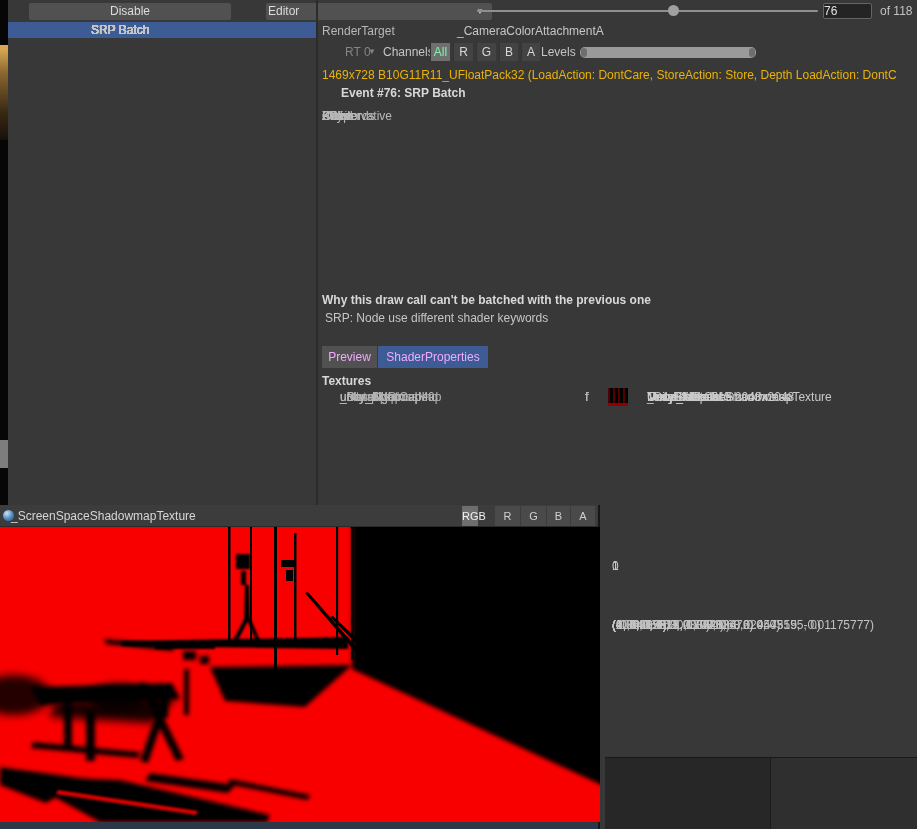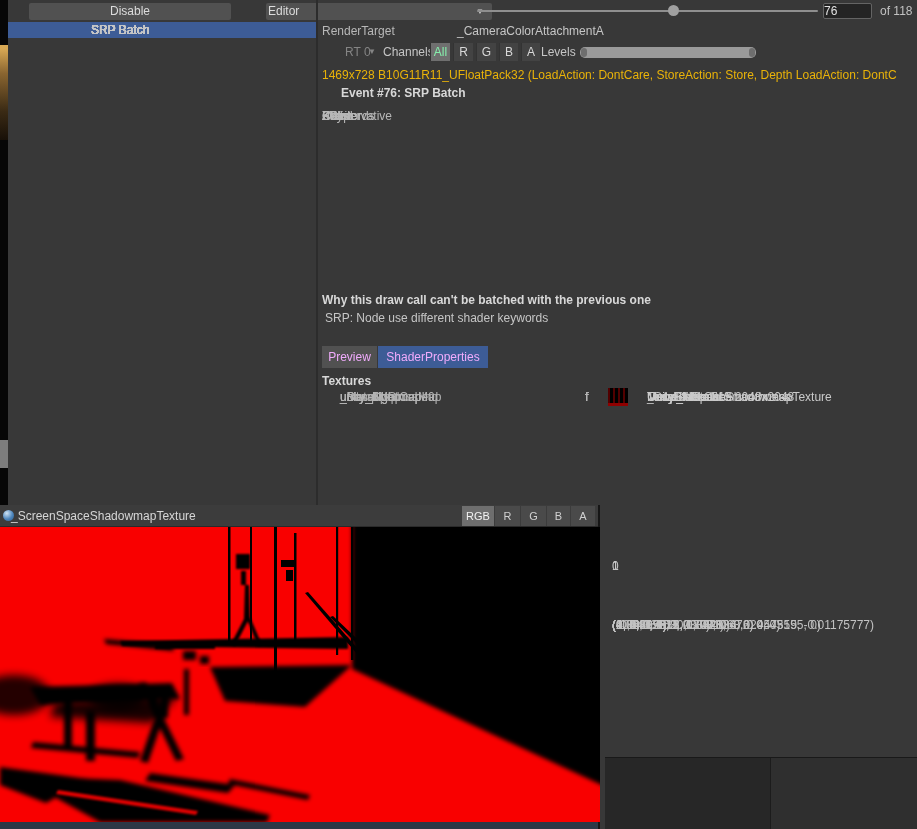--- a/index.html
+++ b/index.html
@@ -371,21 +371,21 @@
 
   <div class="bgpanels">
     <div class="p2"></div>
   </div>
 
   <div class="preview">
     <div class="pv-header">
       <div class="pv-title">_ScreenSpaceShadowmapTexture</div>
       <div class="pv-icon"></div>
       <div id="pv-btns">
-          <div class="pv-seg on" style="left: 462px; width: 32px;">RGB</div>
+          <div class="pv-seg on" style="left: 462px; width: 16px;">RGB</div>
           <div class="pv-seg" style="left: 495px; width: 25px;">R</div>
           <div class="pv-seg" style="left: 521px; width: 25px;">G</div>
           <div class="pv-seg" style="left: 547px; width: 23px;">B</div>
           <div class="pv-seg" style="left: 571px; width: 24px;">A</div>
         </div>
     </div>
     <div class="pv-img">
       <svg viewBox="0 0 600 295" preserveAspectRatio="none">
         <defs>
           <filter id="b1" x="-20%" y="-20%" width="140%" height="140%">

